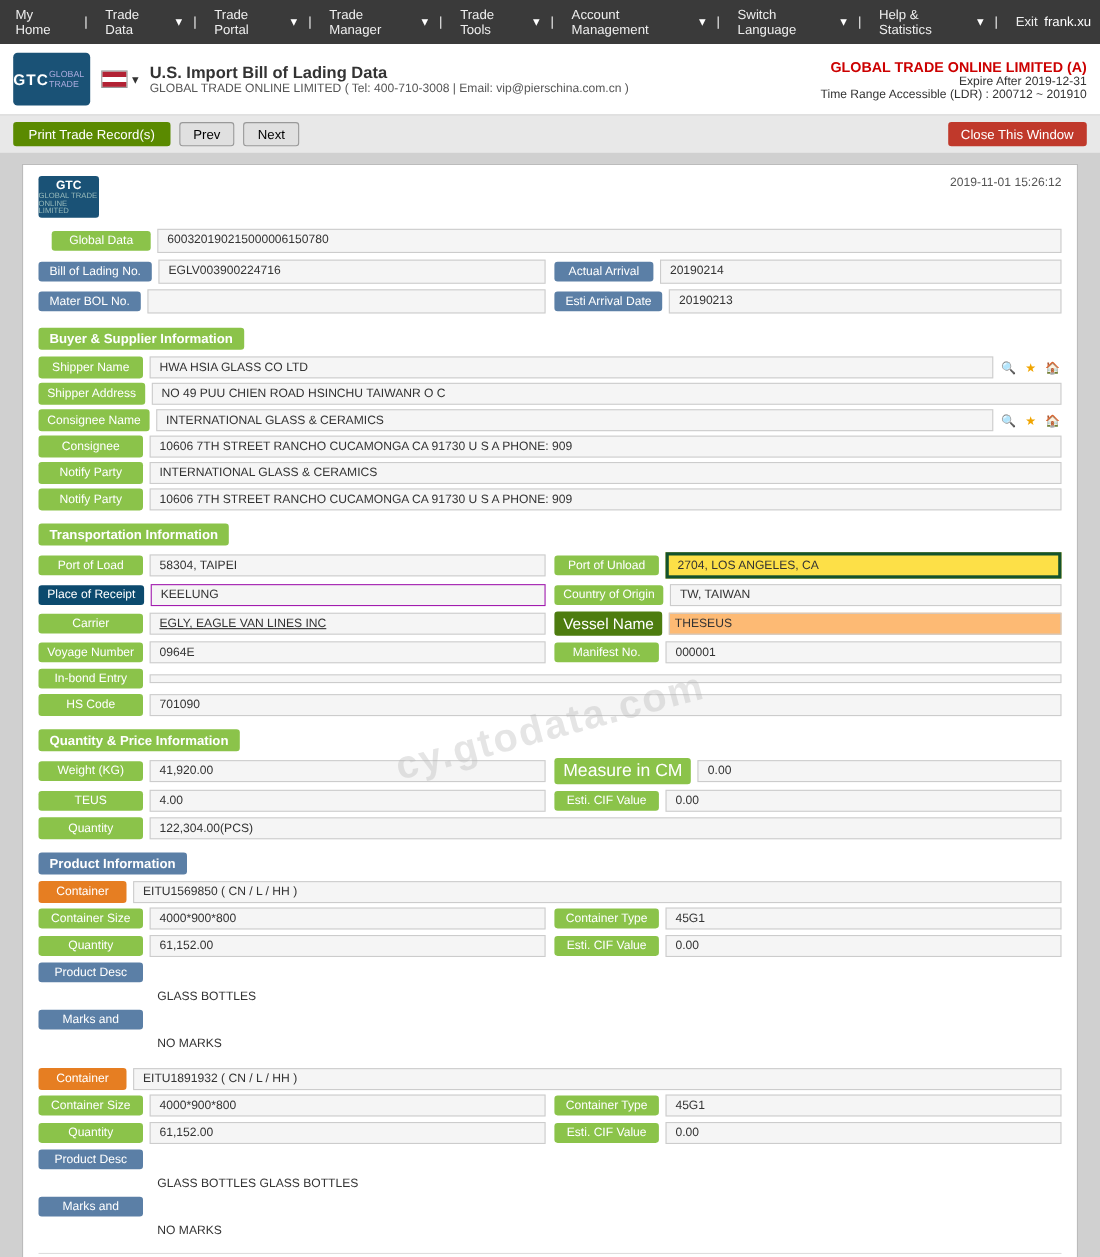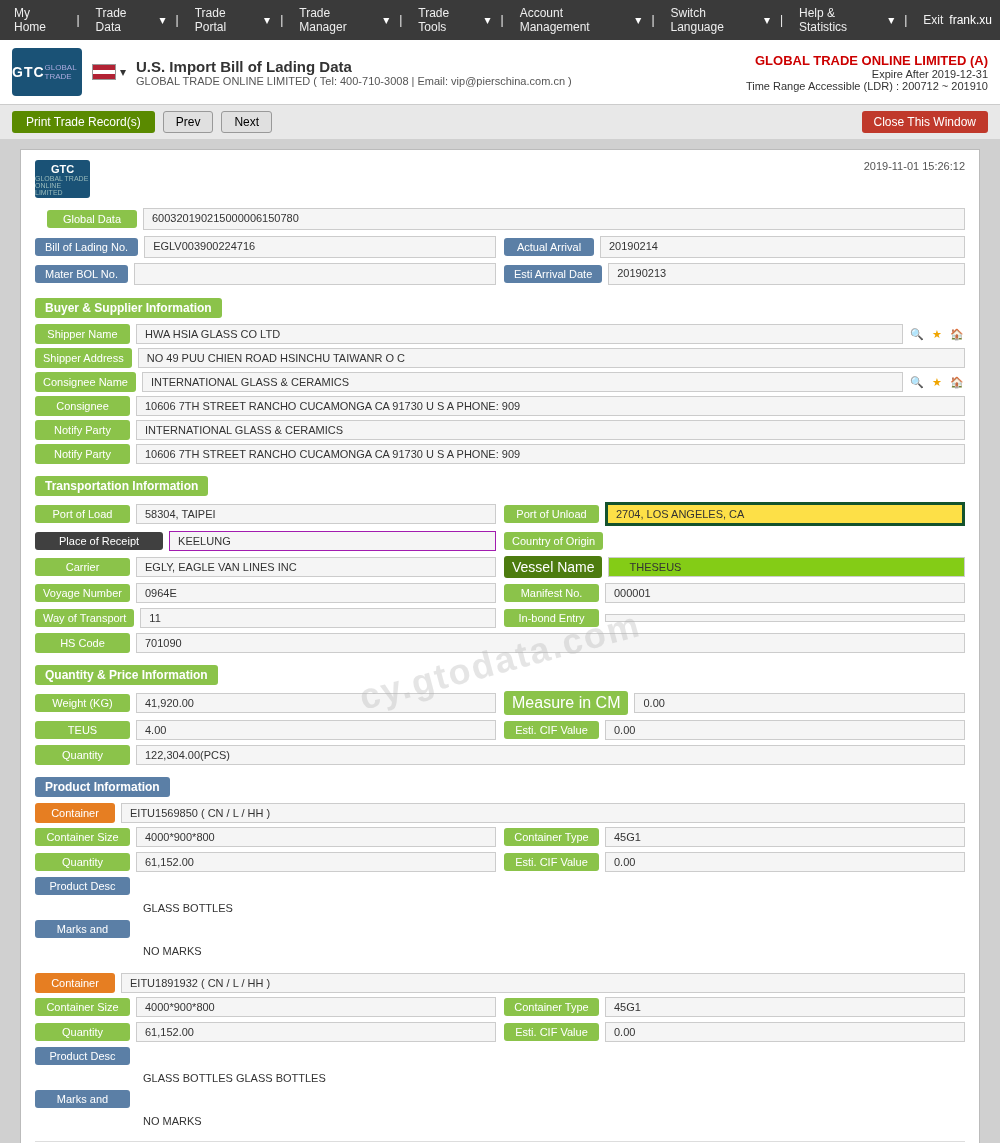--- a/index.html
+++ b/index.html
@@ -398,55 +398,52 @@
           <div class="val" style="background:#f5f5f5;border:1px solid #ccc;padding:3px 8px;font-size:11px;flex:1;">58304, TAIPEI</div>
         </div>
         <div class="col">
           <div class="lbl" style="background:#8bc34a;color:#fff;padding:3px 8px;border-radius:3px;font-size:11px;min-width:95px;text-align:center;display:flex;align-items:center;justify-content:center;">Port of Unload</div>
           <div class="val" style="background:#fde047;border:3px solid #14532d;padding:3px 8px;font-size:11px;flex:1;">2704, LOS ANGELES, CA</div>
         </div>
       </div>
 
       <div class="row-2col">
         <div class="col">
-          <div class="lbl" style="background:#404040;color:#fff;padding:3px 24px;border-radius:3px;font-size:11px;min-width:95px;text-align:right;display:flex;align-items:center;justify-content:center;">Place of Receipt</div>
+          <div class="lbl" style="background:#0c4a6e;color:#fff;padding:3px 8px;border-radius:3px;font-size:11px;min-width:95px;text-align:right;display:flex;align-items:center;justify-content:center;">Place of Receipt</div>
           <div class="val" style="background:#f5f5f5;border:1px solid #a21caf;padding:3px 8px;font-size:11px;flex:1;">KEELUNG</div>
         </div>
         <div class="col">
           <div class="lbl" style="background:#8bc34a;color:#fff;padding:3px 8px;border-radius:3px;font-size:11px;min-width:95px;text-align:center;display:flex;align-items:center;justify-content:center;">Country of Origin</div>
+          <div class="val" style="background:#f5f5f5;border:1px solid #ccc;padding:3px 8px;font-size:11px;flex:1;">TW, TAIWAN</div>
         </div>
       </div>
 
       <div class="row-2col">
         <div class="col">
           <div class="lbl" style="background:#8bc34a;color:#fff;padding:3px 8px;border-radius:3px;font-size:11px;min-width:95px;text-align:center;display:flex;align-items:center;justify-content:center;">Carrier</div>
-          <div class="val" style="background:#f5f5f5;border:1px solid #ccc;padding:3px 8px;font-size:11px;flex:1;">EGLY, EAGLE VAN LINES INC</div>
+          <div class="val" style="background:#f5f5f5;border:1px solid #ccc;padding:3px 8px;font-size:11px;flex:1;text-decoration:underline;">EGLY, EAGLE VAN LINES INC</div>
         </div>
         <div class="col">
           <div class="lbl" style="background:#4d7c0f;color:#fff;padding:3px 8px;border-radius:3px;font-size:14px;min-width:95px;text-align:center;display:flex;align-items:center;justify-content:center;">Vessel Name</div>
-          <div class="val" style="background:#84cc16;border:1px solid #ccc;padding:3px 20px;font-size:11px;flex:1;">THESEUS</div>
+          <div class="val" style="background:#fdba74;border:1px solid #ccc;padding:3px 4px;font-size:11px;flex:1;">THESEUS</div>
         </div>
       </div>
 
       <div class="row-2col">
         <div class="col">
           <div class="lbl" style="background:#8bc34a;color:#fff;padding:3px 8px;border-radius:3px;font-size:11px;min-width:95px;text-align:center;display:flex;align-items:center;justify-content:center;">Voyage Number</div>
           <div class="val" style="background:#f5f5f5;border:1px solid #ccc;padding:3px 8px;font-size:11px;flex:1;">0964E</div>
         </div>
         <div class="col">
           <div class="lbl" style="background:#8bc34a;color:#fff;padding:3px 8px;border-radius:3px;font-size:11px;min-width:95px;text-align:center;display:flex;align-items:center;justify-content:center;">Manifest No.</div>
           <div class="val" style="background:#f5f5f5;border:1px solid #ccc;padding:3px 8px;font-size:11px;flex:1;">000001</div>
         </div>
       </div>
 
       <div class="row-2col">
-        <div class="col">
-          <div class="lbl" style="background:#8bc34a;color:#fff;padding:3px 8px;border-radius:3px;font-size:11px;min-width:95px;text-align:center;display:flex;align-items:center;justify-content:center;">Way of Transport</div>
-          <div class="val" style="background:#f5f5f5;border:1px solid #ccc;padding:3px 8px;font-size:11px;flex:1;">11</div>
-        </div>
         <div class="col">
           <div class="lbl" style="background:#8bc34a;color:#fff;padding:3px 8px;border-radius:3px;font-size:11px;min-width:95px;text-align:center;display:flex;align-items:center;justify-content:center;">In-bond Entry</div>
           <div class="val" style="background:#f5f5f5;border:1px solid #ccc;padding:3px 8px;font-size:11px;flex:1;"></div>
         </div>
       </div>
 
       <div class="info-row">
         <div class="lbl">HS Code</div>
         <div class="val">701090</div>
       </div>

